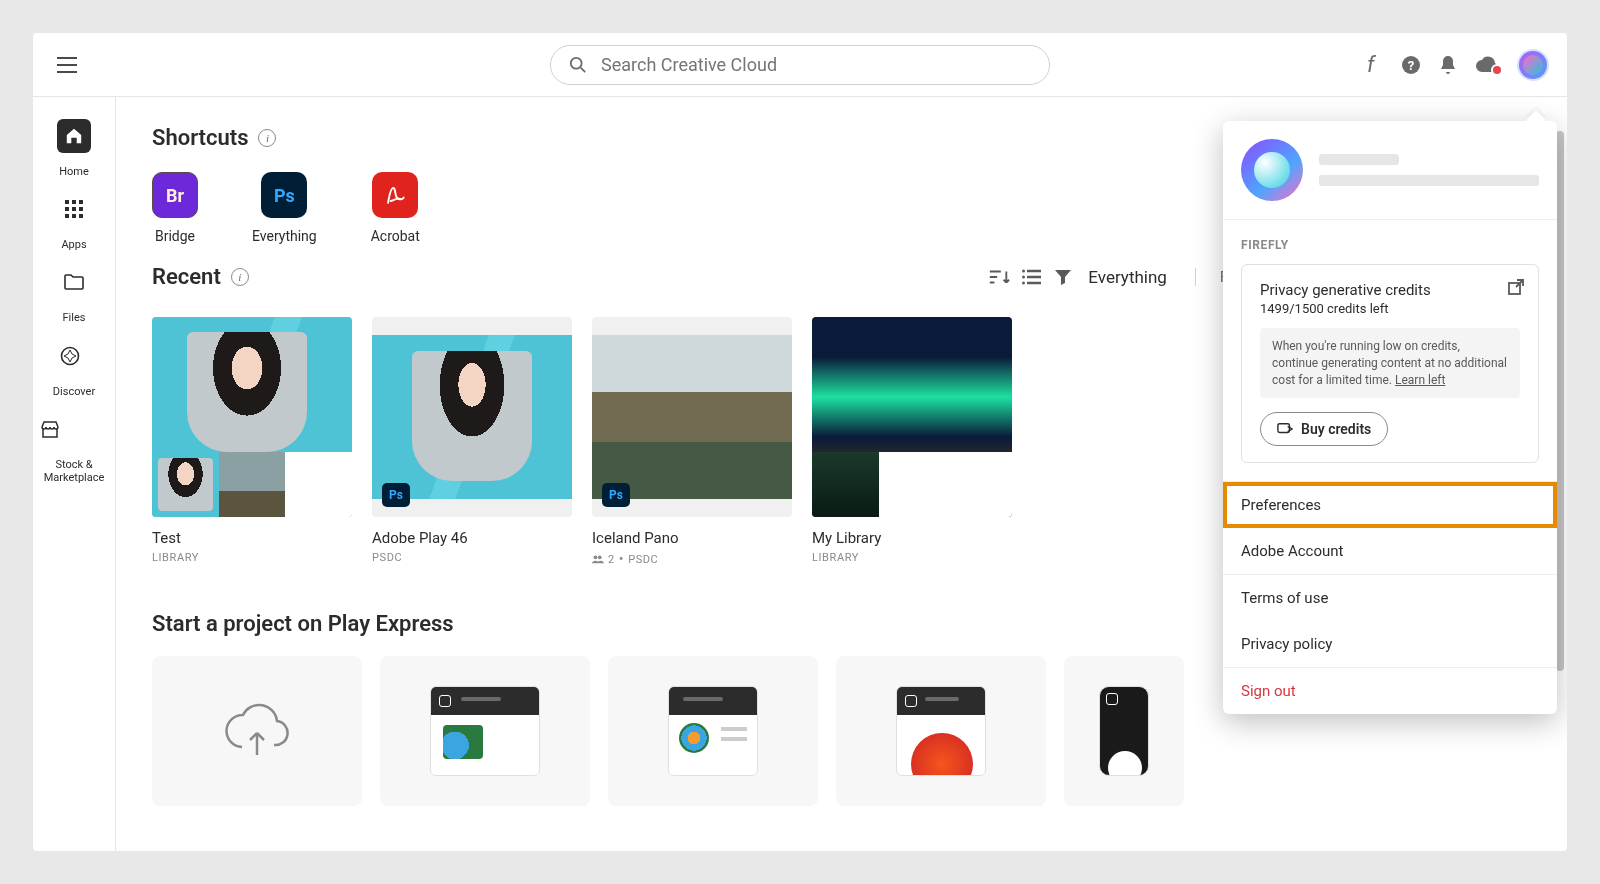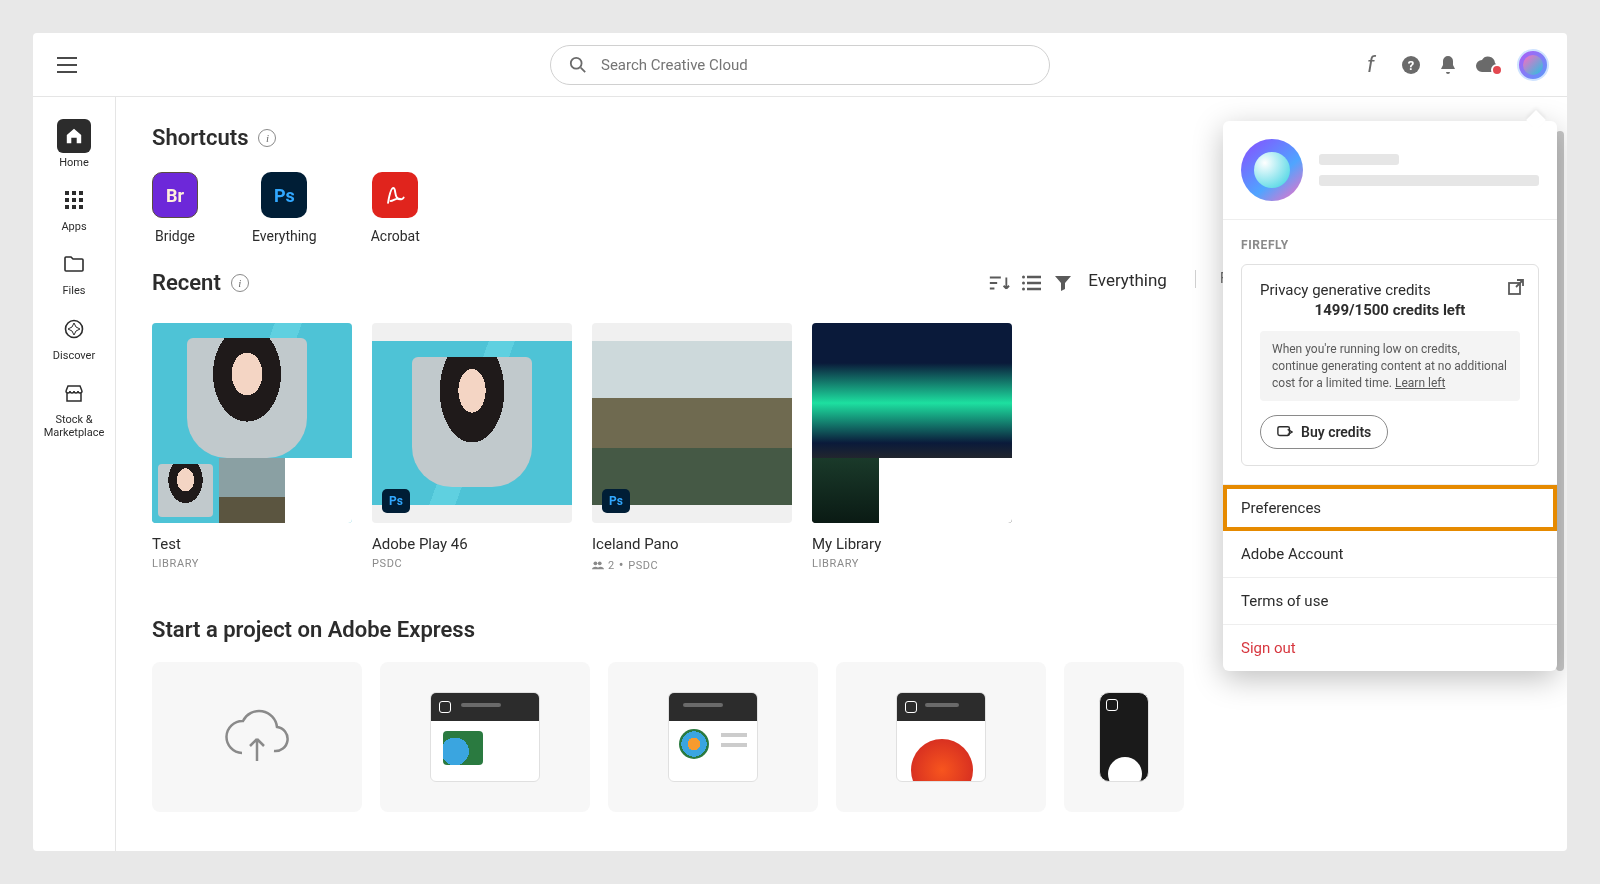--- a/index.html
+++ b/index.html
@@ -5,53 +5,53 @@
     * { margin: 0; padding: 0; box-sizing: border-box; font-family: -apple-system, BlinkMacSystemFont, "Segoe UI", Roboto, sans-serif; }
     body { background: #e8e8e8; width: 1600px; height: 884px; overflow: hidden; padding: 33px; }
     .window { width: 100%; height: 100%; background: #fff; border-radius: 4px; position: relative; overflow: hidden; }
     
     
     .topbar { height: 64px; border-bottom: 1px solid #e5e5e5; display: flex; align-items: center; padding: 0 18px; position: relative; }
     .hamburger { cursor: pointer; padding: 6px; }
     .hamburger svg { display: block; }
     .searchbox { position: absolute; left: 50%; transform: translateX(-50%); width: 500px; height: 40px; border: 1px solid #d0d0d0; border-radius: 30px; display: flex; align-items: center; padding: 0 18px; }
     .searchbox svg { margin-right: 14px; }
-    .searchbox input { border: none; outline: none; font-size: 15px; flex: 1; color: #707070; }
+    .searchbox input { border: none; outline: none; font-size: 18px; flex: 1; color: #707070; }
     .topbar-right { margin-left: auto; display: flex; align-items: center; gap: 18px; }
     .topbar-icon { cursor: pointer; color: #6a6a6a; display: flex; align-items: center; justify-content: center; position: relative; }
     .cloud-badge { position: absolute; bottom: -2px; right: -4px; width: 12px; height: 12px; background: #e34850; border-radius: 50%; border: 2px solid #fff; }
     .avatar-btn { width: 32px; height: 32px; border-radius: 50%; background: linear-gradient(135deg,#ae5df5,#5a9bf9); display: flex; align-items: center; justify-content: center; border: 2px solid #cfe3ff; cursor: pointer; position: relative; }
     .avatar-small-inner { width: 20px; height: 20px; border-radius: 50%; background: linear-gradient(135deg,#ff6ac1,#22c3e3); }
 
     
     .body { display: flex; height: calc(100% - 64px); }
 
     
     .sidebar { width: 83px; border-right: 1px solid #e5e5e5; display: flex; flex-direction: column; align-items: center; padding-top: 22px; gap: 14px; }
-    .sidebar-item { display: flex; flex-direction: column; align-items: center; cursor: pointer; gap: 3px; }
+    .sidebar-item { display: flex; flex-direction: column; cursor: pointer; gap: 12px; }
     .sidebar-item .icon-box { width: 34px; height: 34px; display: flex; align-items: center; justify-content: center; border-radius: 6px; }
     .sidebar-item.active .icon-box { background: #2c2c2c; color: #fff; }
     .sidebar-item .label { font-size: 11px; color: #2c2c2c; text-align: center; line-height: 1.2; }
 
     
     .main { flex: 1; overflow-y: auto; padding: 28px 36px; }
     .section-title-row { display: flex; align-items: center; gap: 10px; }
     .section-title { font-size: 22px; font-weight: 600; color: #2c2c2c; }
     .info-circ { width: 18px; height: 18px; border: 1.5px solid #8a8a8a; border-radius: 50%; display: flex; align-items: center; justify-content: center; font-size: 11px; color: #6a6a6a; font-style: italic; font-family: serif; }
 
     .shortcuts-row { display: flex; gap: 54px; margin-top: 22px; }
     .shortcut { display: flex; flex-direction: column; align-items: center; gap: 10px; cursor: pointer; }
     .app-tile { width: 46px; height: 46px; border-radius: 10px; display: flex; align-items: center; justify-content: center; font-weight: 700; font-size: 18px; color: #fff; }
     .app-tile.br { background: #6d28d9; color: #ffefdb; border: 1px solid #5a4c40; }
     .app-tile.ps { background: #001e36; color: #31a8ff; }
     .app-tile.ac { background: #e0241d; color: #fff; }
     .shortcut-name { font-size: 14px; color: #2c2c2c; }
 
     
-    .recent-header { display: flex; margin-top: 26px; gap: 12px; }
+    .recent-header { display: flex; align-items: center; margin-top: 20px; gap: 12px; }
     .recent-header .section-title-row { margin-right: auto; }
     .toolbar-icon { color: #6a6a6a; cursor: pointer; display: flex; align-items: center; }
     .everything-label { font-size: 17px; color: #2c2c2c; margin-left: 4px; margin-right: 16px; }
     .v-sep { width: 1px; height: 18px; background: #d0d0d0; }
     .filter-lbl { font-size: 14px; color: #6a6a6a; margin-left: 12px; margin-right: 4px; }
     .filter-input { border: none; border-bottom: 1px solid #d0d0d0; outline: none; font-size: 14px; font-style: italic; color: #999; width: 190px; padding: 4px 2px; }
     .goto { font-size: 15px; color: #2c2c2c; margin-left: 26px; }
 
     
     .recent-grid { display: flex; gap: 20px; margin-top: 28px; }
@@ -85,21 +85,21 @@
     .pop-avatar-inner { width: 36px; height: 36px; border-radius: 50%; background: radial-gradient(circle at 30% 30%, #fff, #33d0e0); }
     .redact-row { flex: 1; display:flex; flex-direction:column; gap:10px; }
     .redact { border-radius: 3px; background: #e6e6e6; }
     .redact.a { width: 80px; height: 11px; }
     .redact.b { width: 100%; height: 11px; }
     .pop-section { padding: 18px; }
     .firefly-lbl { font-size: 12px; font-weight: 700; letter-spacing: 0.6px; color: #8a8a8a; }
     .firefly-card { border: 1px solid #e0e0e0; border-radius: 6px; padding: 16px 18px; margin-top: 12px; position: relative; }
     .open-icon { position: absolute; top: 14px; right: 14px; color: #6a6a6a; cursor:pointer; }
     .ff-title { font-size: 15px; color: #2c2c2c; }
-    .ff-credits { font-size: 15px; font-weight: 700; color: #2c2c2c; margin-top: 2px; text-align: center; }
+    .ff-credits { font-size: 13px; font-weight: 400; color: #2c2c2c; margin-top: 2px; }
     .ff-note { background: #f4f4f4; border-radius: 4px; padding: 10px 12px; margin-top: 12px; font-size: 12px; color: #5a5a5a; line-height: 1.4; }
     .ff-note a { color: #5a5a5a; text-decoration: underline; cursor:pointer; }
     .buy-btn { margin-top: 14px; display: inline-flex; align-items:center; gap:8px; border: 1.5px solid #8a8a8a; border-radius: 20px; padding: 8px 16px; font-size: 14px; font-weight:600; color:#2c2c2c; cursor:pointer; }
     .pop-list { border-top: 1px solid #eee; }
     .pop-item { padding: 14px 18px; font-size: 15px; color: #2c2c2c; cursor: pointer; }
     .pop-item.highlight { outline: 4px solid #e68a00; outline-offset: -4px; }
     .pop-item.signout { color: #d7373f; }
     .sep-light { border-top: 1px solid #eee; }
 
     .scrollbar-fake { position:absolute; right: 3px; top: 98px; width: 8px; height: 540px; background: #c7c7c7; border-radius: 4px; }
@@ -315,21 +315,21 @@
               <div style="background:#fff;"></div>
               <div style="background:#fff;"></div>
             </div>
           </div>
           <div class="recent-name">My Library</div>
           <div class="recent-meta">LIBRARY</div>
         </div>
       </div>
 
       <div class="express-header">
-        <div class="express-title">Start a project on Adobe Express</div>
+        <div class="express-title">Start a project on Play Express</div>
         <div class="view-link">
           <svg width="16" height="16" viewBox="0 0 16 16">
               <rect x="1" y="3" width="12" height="12" fill="none" stroke="#2c2c2c" stroke-width="1.6"></rect>
               <path d="M9 1h6v6M15 1l-7 7" stroke="#2c2c2c" stroke-width="1.6" fill="none"></path>
             </svg>
           <span>View</span>
         </div>
       </div>
       <div class="express-grid">
         <div class="express-card">
@@ -406,18 +406,19 @@
             </svg>
           <span>Buy credits</span>
         </div>
       </div>
     </div>
     <div class="pop-list">
       <div class="pop-item highlight">Preferences</div>
       <div class="pop-item">Adobe Account</div>
       <div class="sep-light"></div>
       <div class="pop-item">Terms of use</div>
+      <div class="pop-item">Privacy policy</div>
       <div class="sep-light"></div>
       <div class="pop-item signout">Sign out</div>
     </div>
   </div>
 
 </div>
 
 </body></html>

